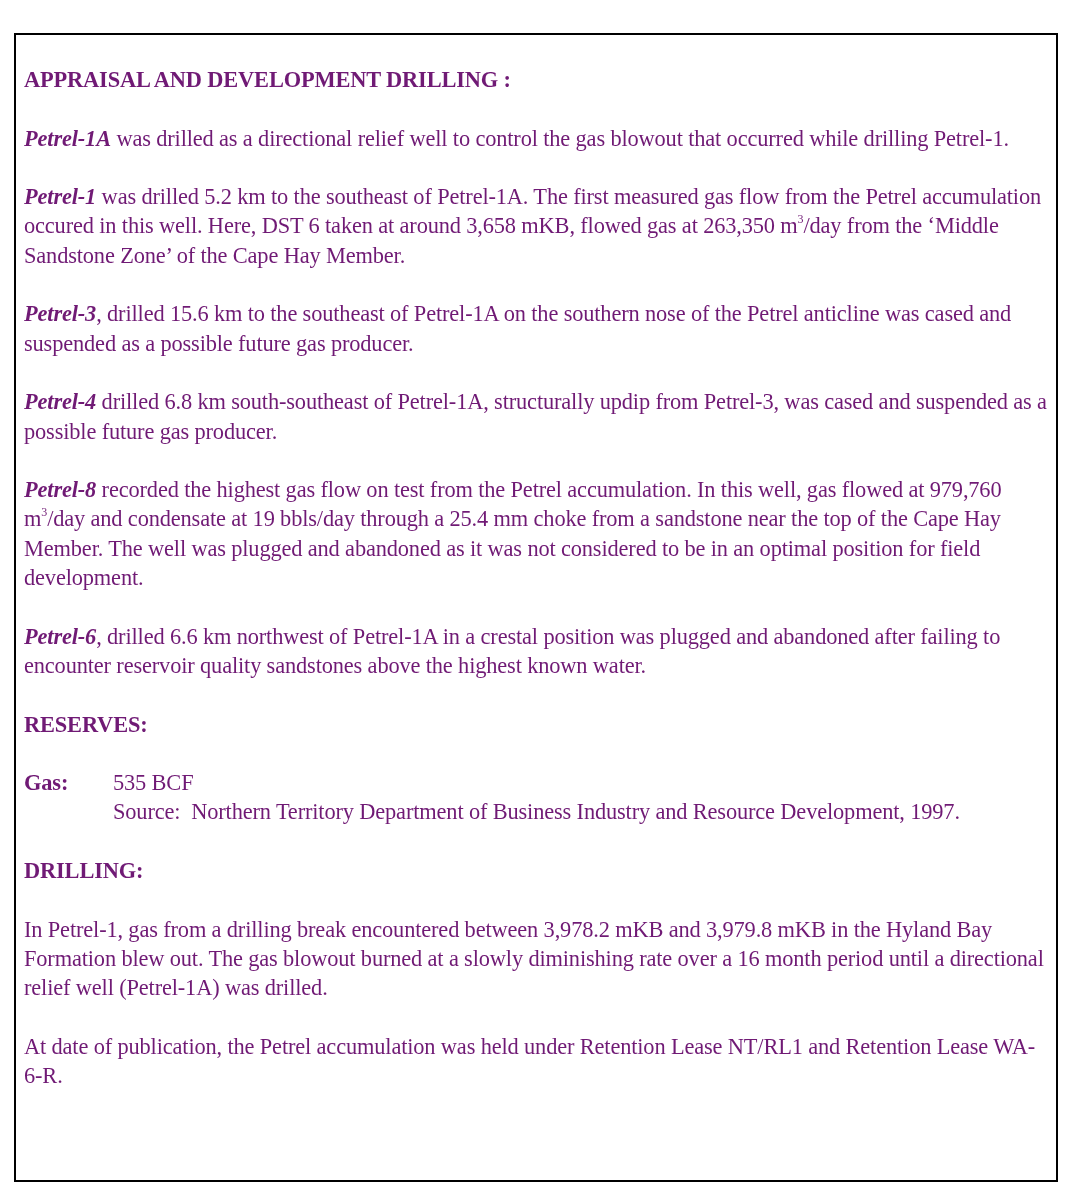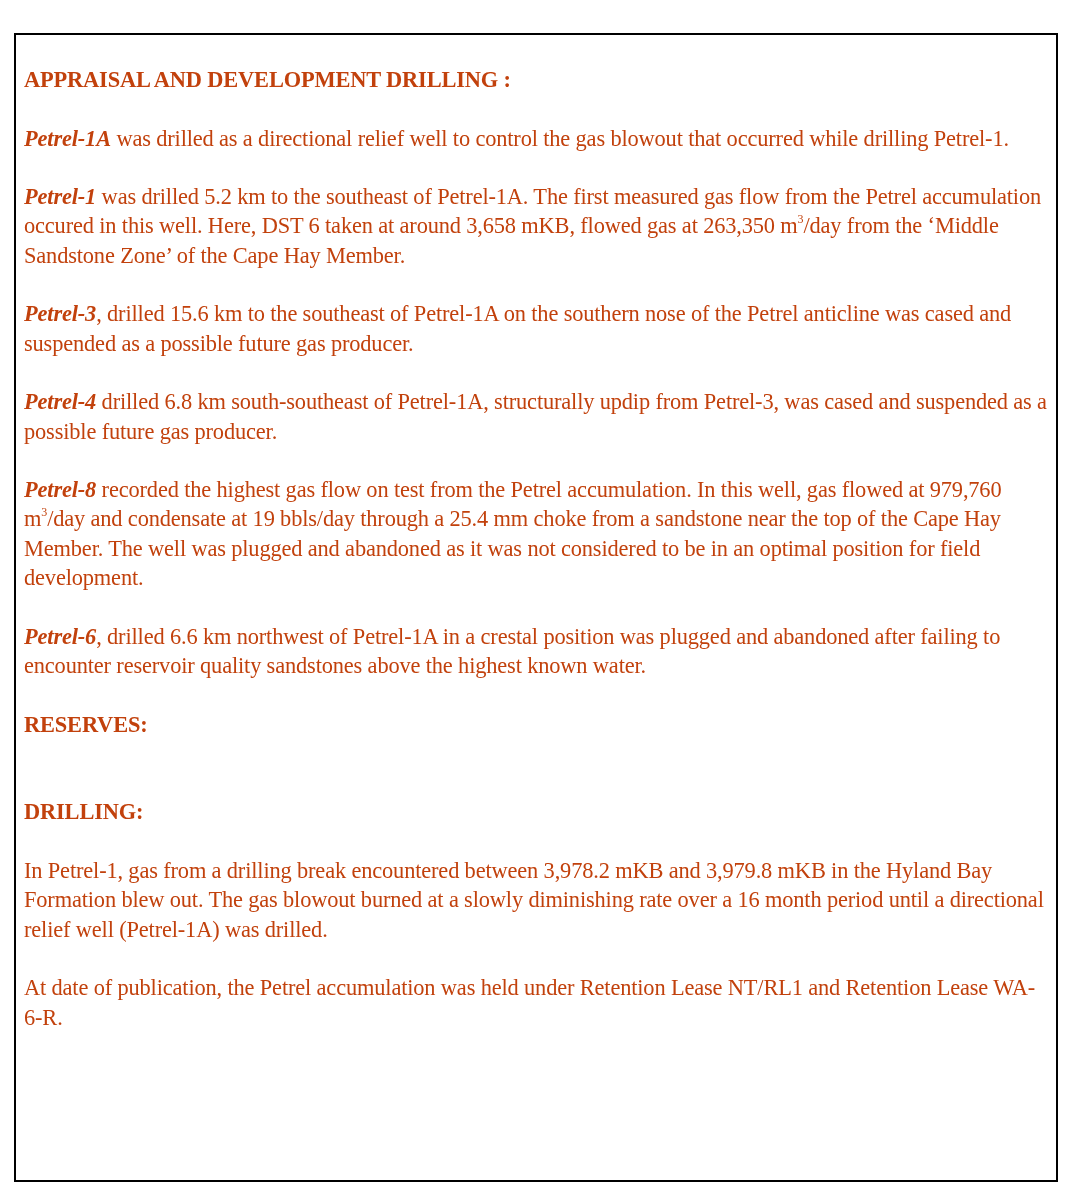--- a/index.html
+++ b/index.html
@@ -10,21 +10,21 @@
       width: 1040px; height: 1145px;
       border: 2px solid #000;
       box-sizing: content-box;
     }
     .content {
       position: absolute;
       left: 8px; top: 30px; right: 6px;
       font-family: "Liberation Serif", "DejaVu Serif", serif;
       font-size: 22.4px;
       line-height: 29.3px;
-      color: #c2410c;
+      color: #701a75;
       letter-spacing: -0.15px;
     }
     .h { font-weight: bold; margin: 0; }
     p { margin: 0; }
     .gap { height: 29.3px; }
     b { font-weight: bold; font-style: italic; }
     sup { font-size: 12px; line-height: 0; position: relative; top: -2px; vertical-align: super; }
     .res-row { display: flex; }
     .res-label { width: 89px; font-weight: bold; flex: none; }
     .res-body { flex: 1; }
@@ -52,20 +52,27 @@
 
     <p><b>Petrel-8</b><span> recorded the highest gas flow on test from the Petrel accumulation. In this well, gas flowed at 979,760 m</span><sup>3</sup><span>/day and condensate at 19 bbls/day through a 25.4 mm choke from a sandstone near the top of the Cape Hay Member. The well was plugged and abandoned as it was not considered to be in an optimal position for field development.</span></p>
     <div class="gap"></div>
 
     <p><b>Petrel-6</b><span>, drilled 6.6 km northwest of Petrel-1A in a crestal position was plugged and abandoned after failing to encounter reservoir quality sandstones above the highest known water.</span></p>
     <div class="gap"></div>
 
     <p class="h">RESERVES:</p>
     <div class="gap"></div>
 
+    <div class="res-row">
+      <div class="res-label">Gas:</div>
+      <div class="res-body">
+        <p>535 BCF</p>
+        <p>Source:&nbsp;&nbsp;Northern Territory Department of Business Industry and Resource Development, 1997.</p>
+      </div>
+    </div>
     <div class="gap"></div>
 
     <p class="h">DRILLING:</p>
     <div class="gap"></div>
 
     <p>In Petrel-1, gas from a drilling break encountered between 3,978.2 mKB and 3,979.8 mKB in the Hyland Bay Formation blew out. The gas blowout burned at a slowly diminishing rate over a 16 month period until a directional relief well (Petrel-1A) was drilled.</p>
     <div class="gap"></div>
 
     <p>At date of publication, the Petrel accumulation was held under Retention Lease NT/RL1 and Retention Lease WA-6-R.</p>
 

